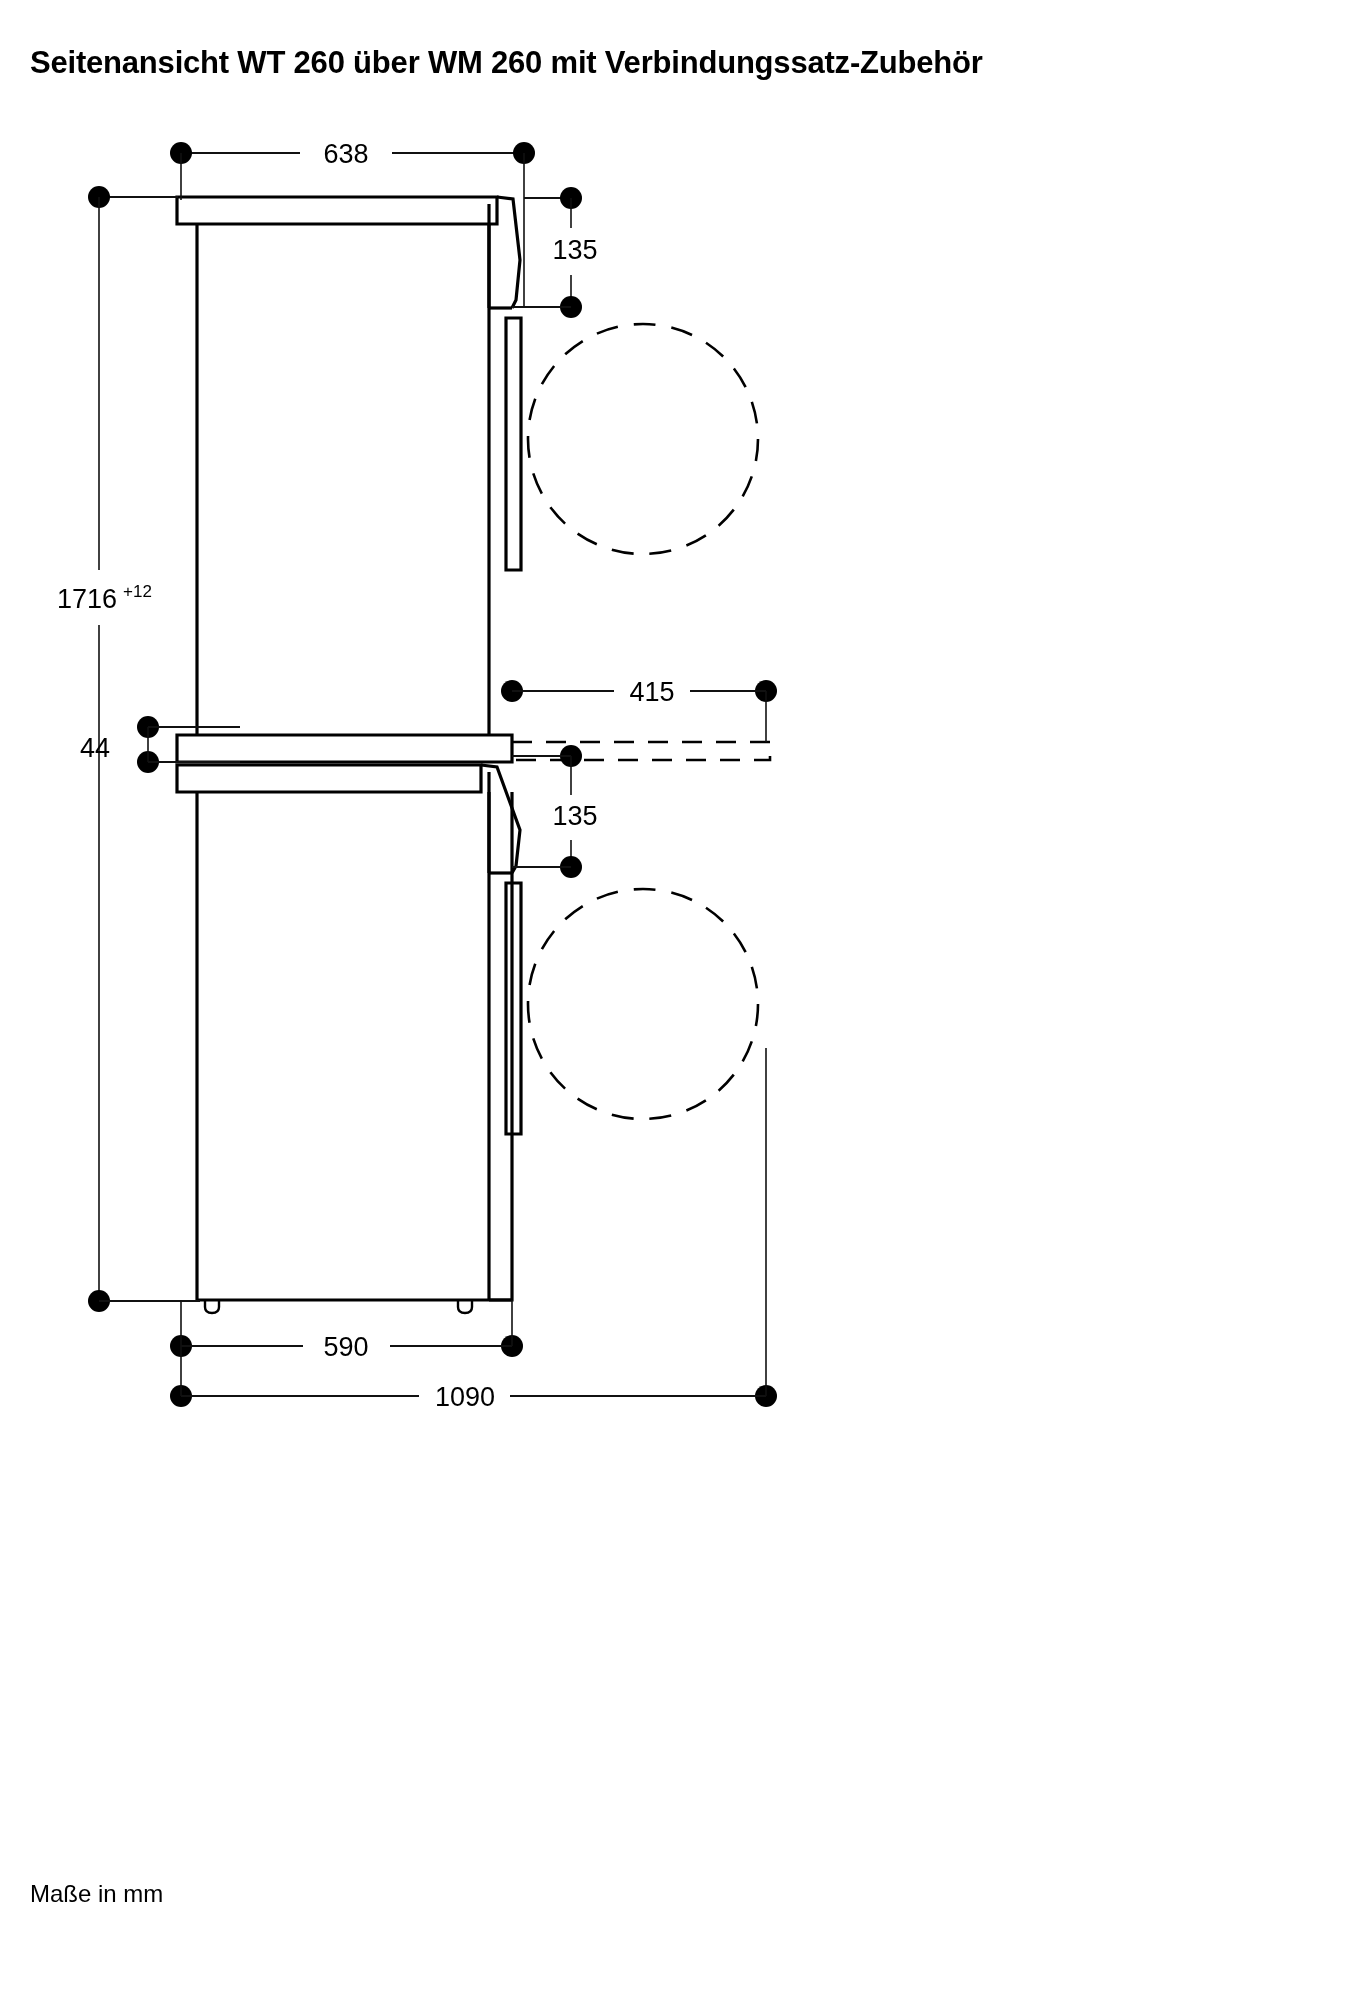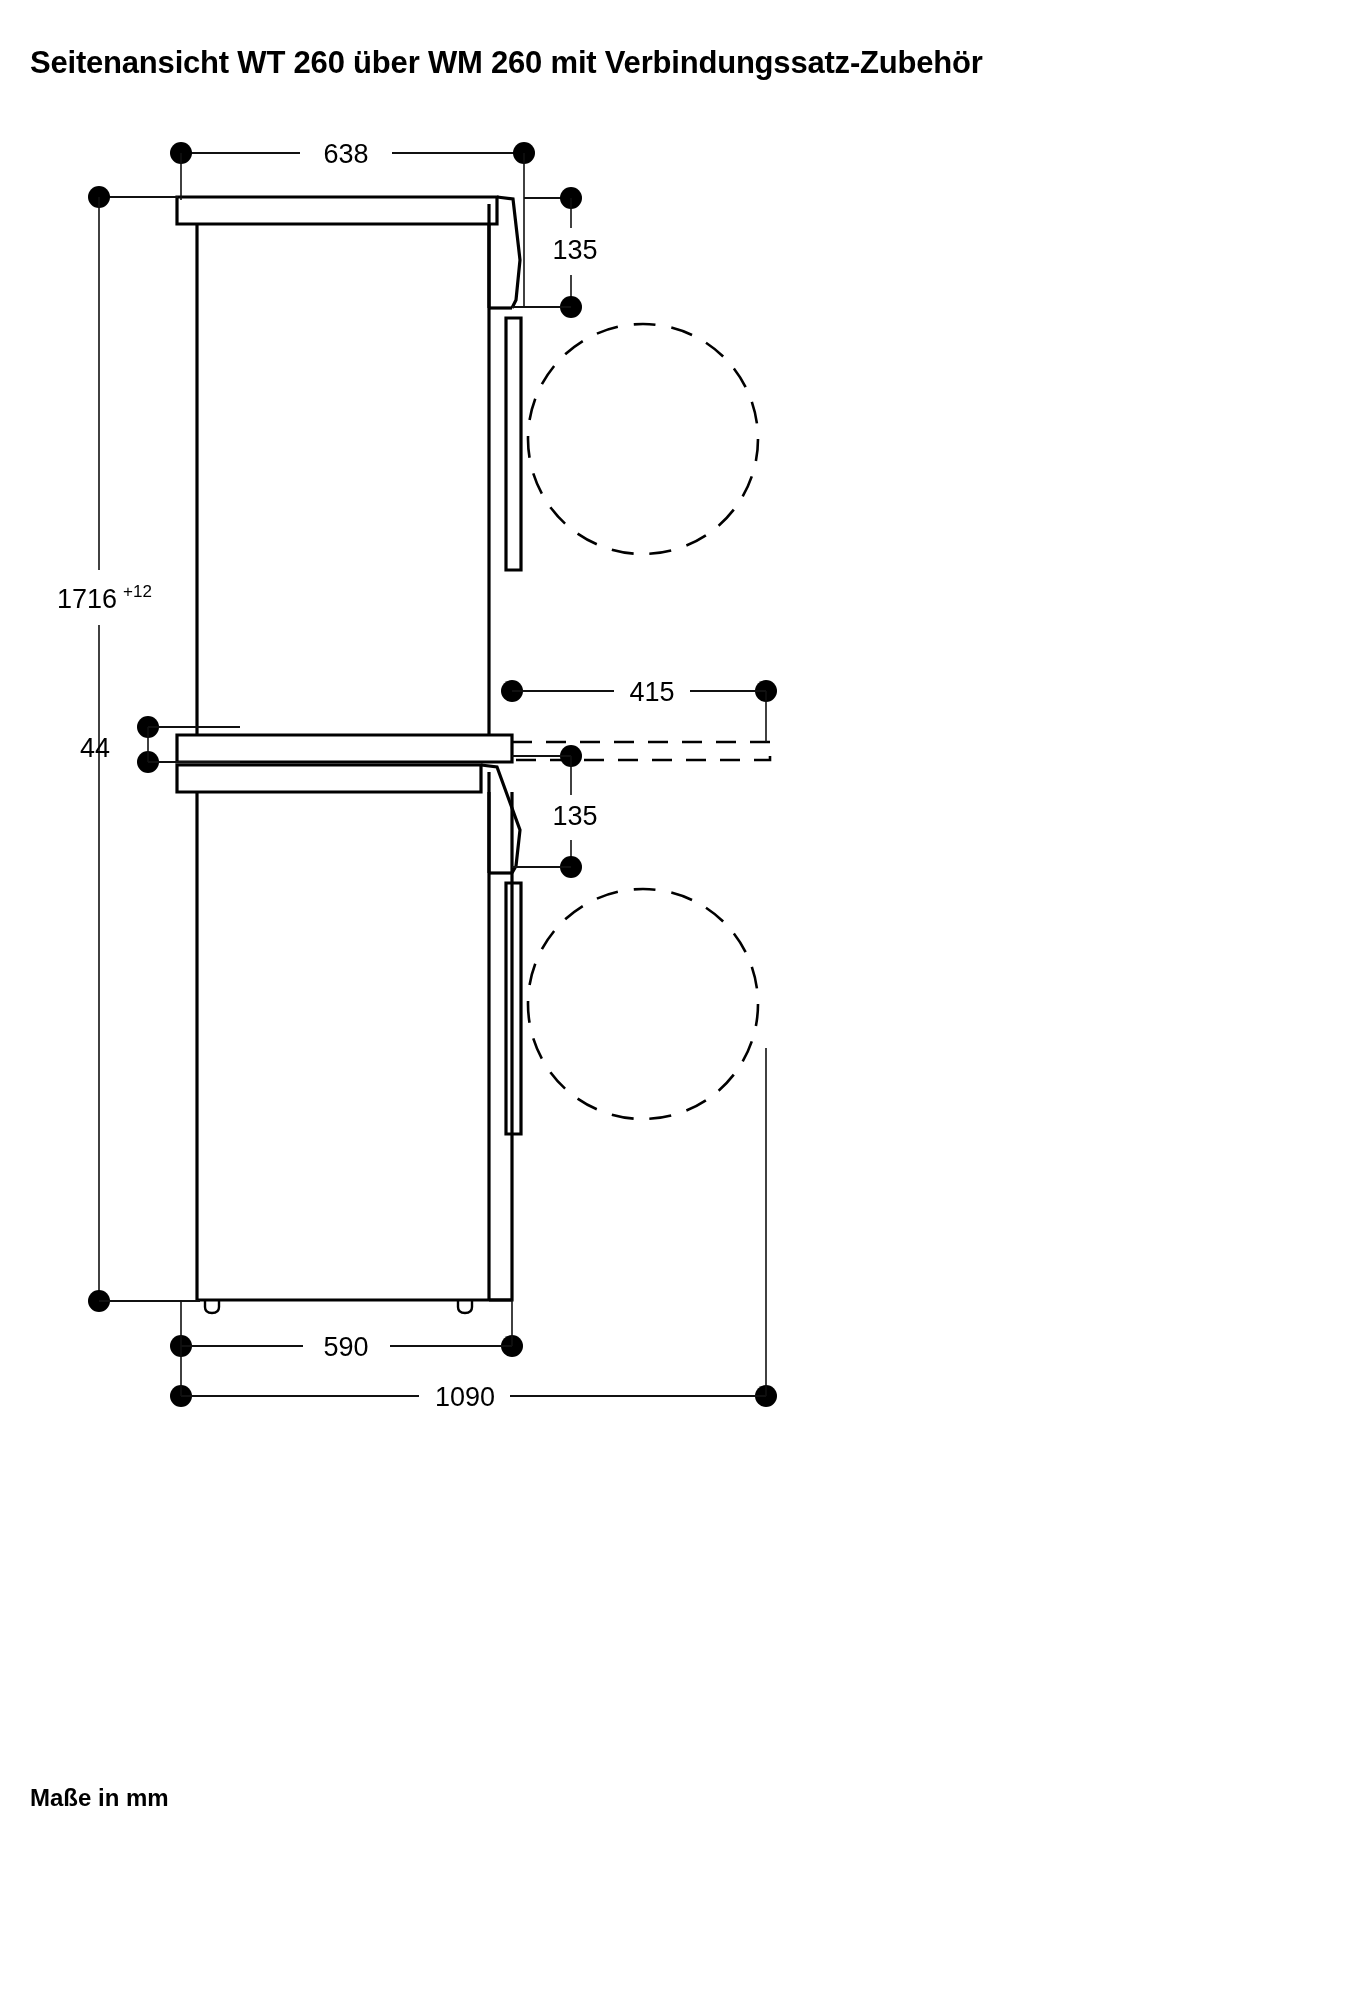--- a/index.html
+++ b/index.html
@@ -13,23 +13,23 @@
   #page-title{
     position:absolute;
     left:30px; top:45px;
     font-size:31px;
     font-weight:bold;
     letter-spacing:-0.2px;
     white-space:nowrap;
   }
   #units-note{
     position:absolute;
-    left:30px; top:1784px;
+    left:30px; top:1880px;
     font-size:24px;
-    font-weight:bold;
+    font-weight:normal;
     white-space:nowrap;
   }
   #drawing-area{
     position:absolute;
     left:0; top:0;
     width:1360px;height:1520px;
   }
   svg{display:block;}
   .dim-text{
     font-family:"Liberation Sans", sans-serif;

